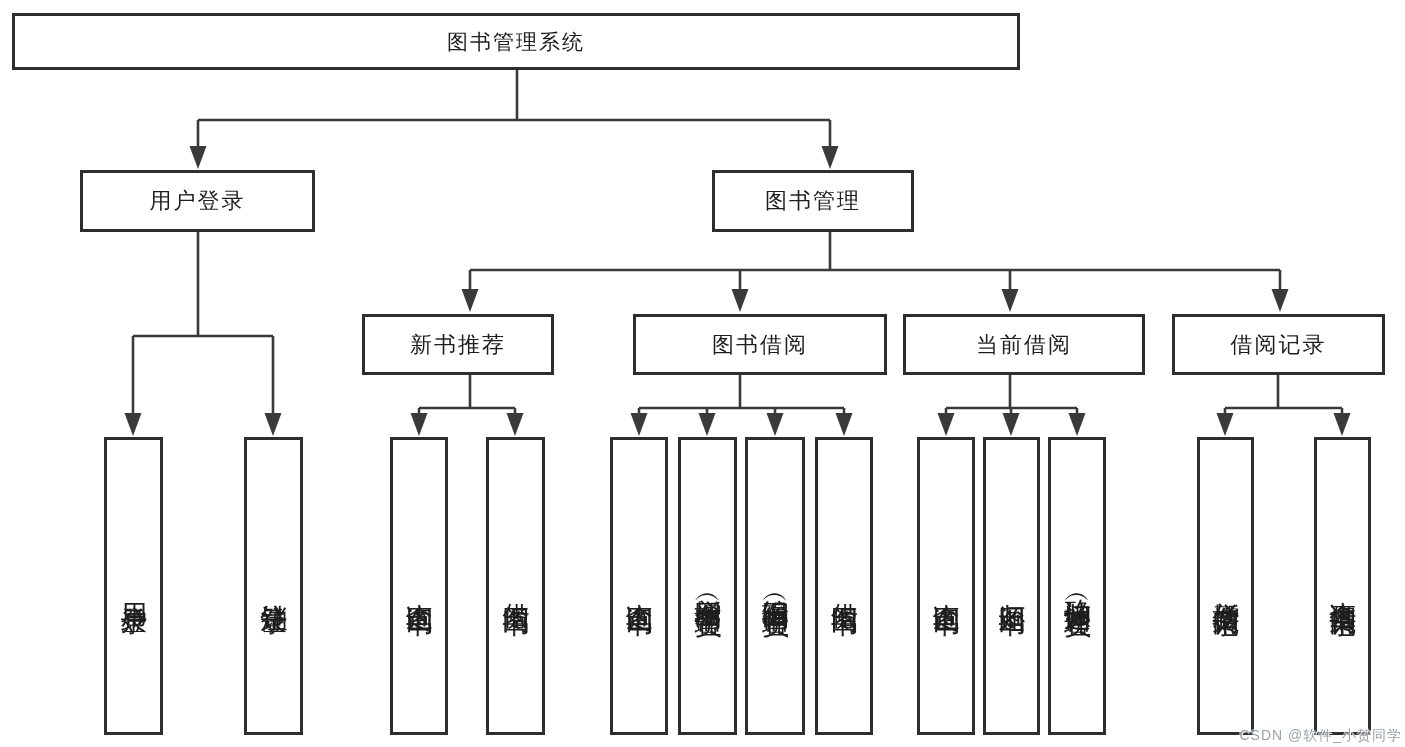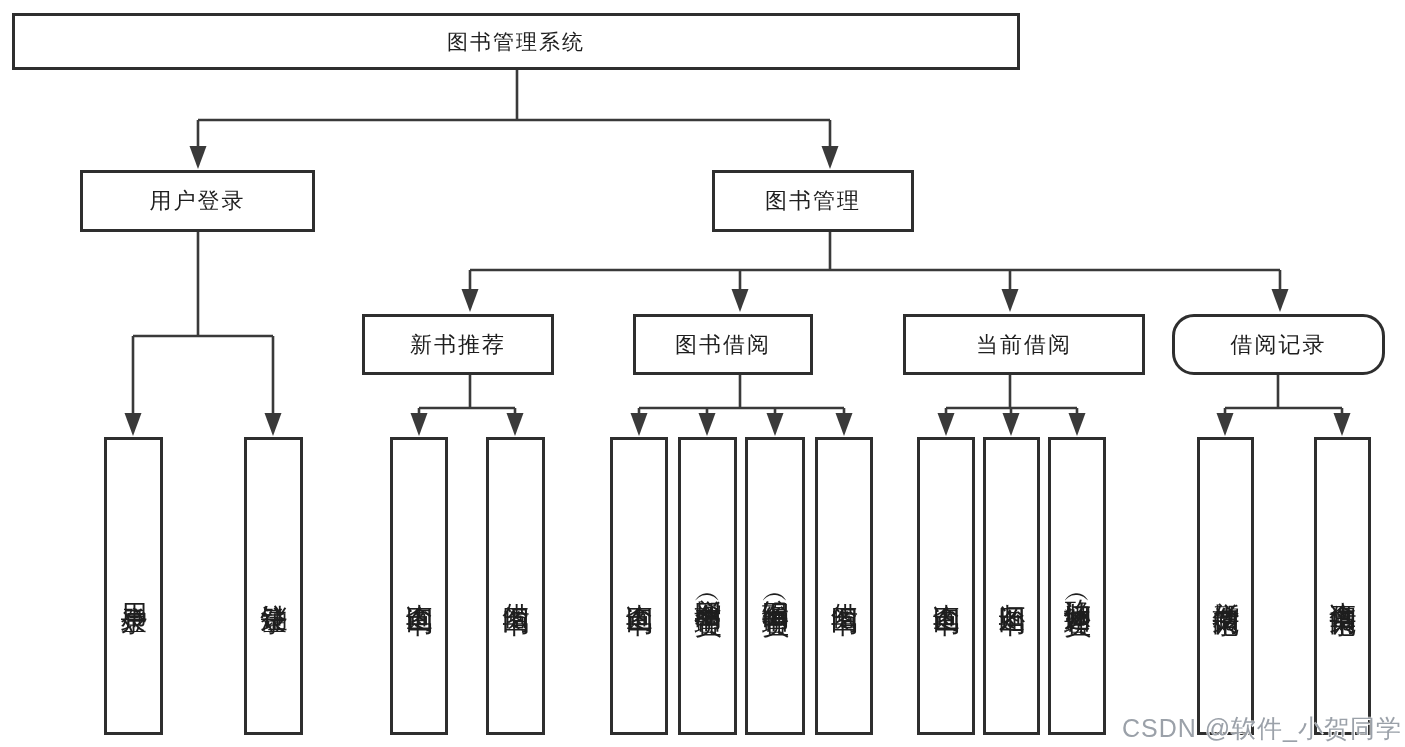--- a/index.html
+++ b/index.html
@@ -46,21 +46,21 @@
     writing-mode: vertical-rl;
     text-orientation: mixed;
     font-size: 27px;
     letter-spacing: 2px;
     line-height: 1;
   }
   .watermark {
     position: absolute;
     right: 3px;
     bottom: 2px;
-    font-size: 25px;
+    font-size: 14px;
     color: #9ba1a9;
     text-shadow: 1px 1px 0 #ffffff, -1px -1px 0 rgba(255,255,255,0.6);
     letter-spacing: 1px;
     z-index: 3;
     white-space: nowrap;
   }
 </style>
 </head>
 <body>
 
@@ -112,23 +112,23 @@
       <polygon points="1333.5,413 1350.5,413 1342,436"></polygon>
     </g>
   </svg>
 
   <div class="node hbox root-box" style="left:12px; top:13px; width:1008px; height:57px;">图书管理系统</div>
 
   <div class="node hbox" style="left:80px; top:170px; width:235px; height:62px;">用户登录</div>
   <div class="node hbox" style="left:712px; top:170px; width:202px; height:62px;">图书管理</div>
 
   <div class="node hbox" style="left:362px; top:314px; width:192px; height:61px;">新书推荐</div>
-  <div class="node hbox" style="left:633px; top:314px; width:180px; height:61px;">图书借阅</div>
+  <div class="node hbox" style="left:633px; top:314px; width:254px; height:61px;">图书借阅</div>
   <div class="node hbox" style="left:903px; top:314px; width:242px; height:61px;">当前借阅</div>
-  <div class="node hbox" style="left:1172px; top:314px; width:213px; height:61px;border-radius:22px;">借阅记录</div>
+  <div class="node hbox" style="left:1172px; top:314px; width:213px; height:61px;">借阅记录</div>
 
   <div class="node vbox" style="left:104px; top:437px; width:59px; height:298px;">
     <span>用户登录</span>
   </div>
   <div class="node vbox" style="left:244px; top:437px; width:59px; height:298px;">
     <span>注销登录</span>
   </div>
 
   <div class="node vbox" style="left:390px; top:437px; width:58px; height:298px;">
     <span>查询图书</span>

